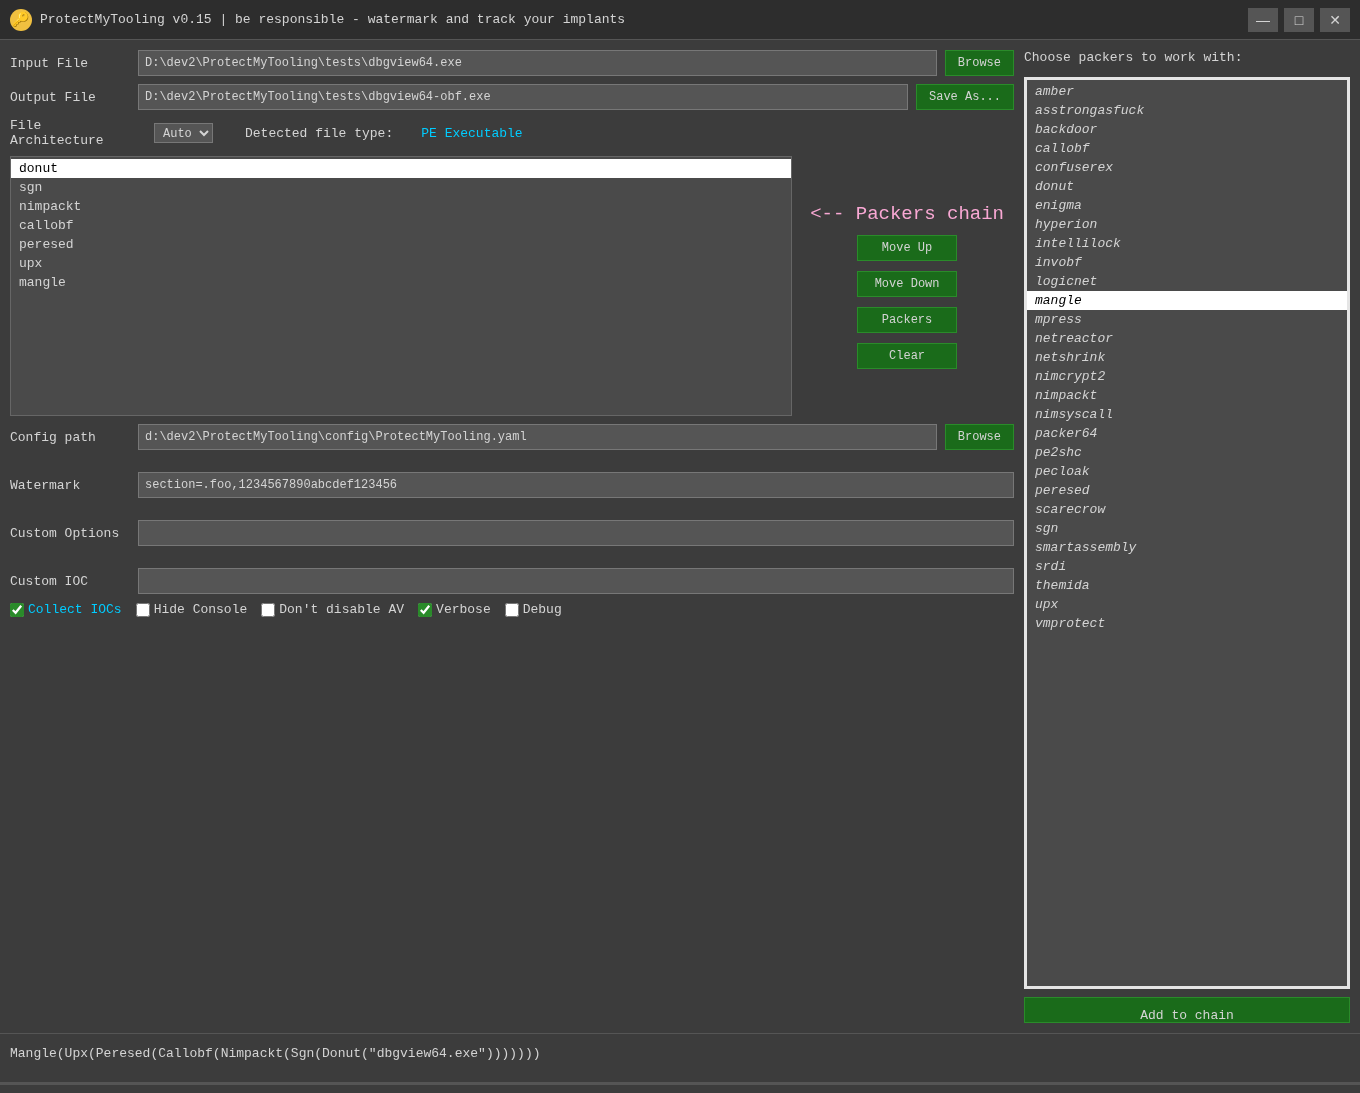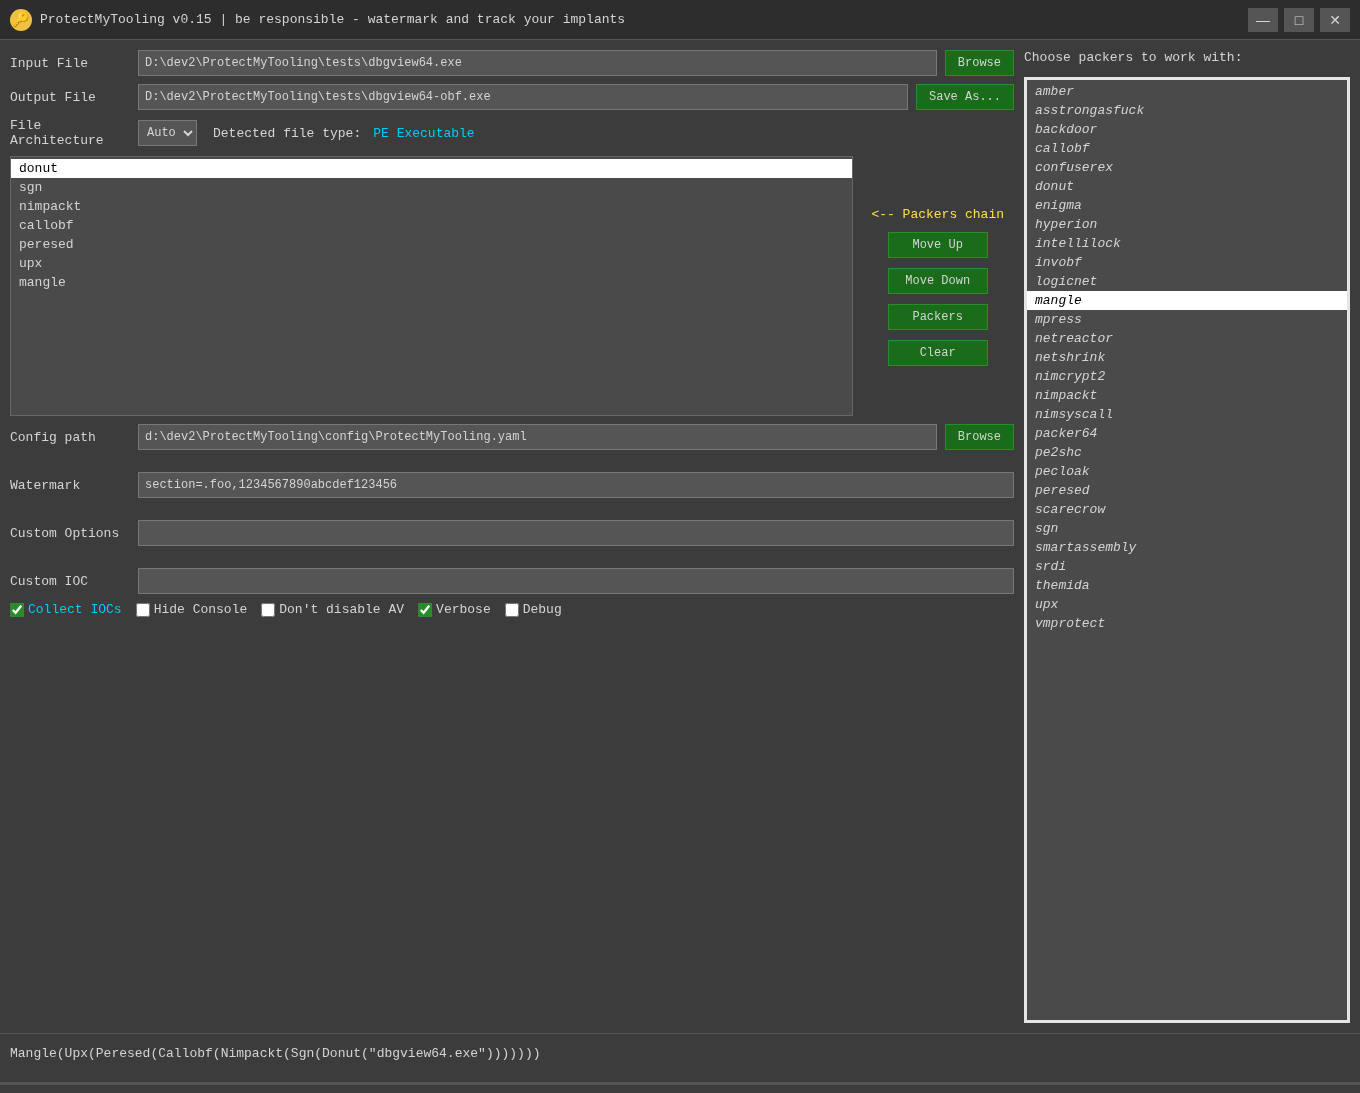--- a/index.html
+++ b/index.html
@@ -97,30 +97,30 @@
       cursor: pointer;
       font-family: 'Courier New', monospace;
       font-size: 12px;
       height: 26px;
       white-space: nowrap;
     }
 
     .arch-row {
       display: flex;
       align-items: center;
-      gap: 8px;
+      gap: 24px;
     }
     .arch-select {
       background: #555;
       border: 1px solid #777;
       color: #d4d4d4;
       padding: 2px 4px;
       font-family: 'Courier New', monospace;
       font-size: 12px;
-      height: 26px;
+      height: 20px;
     }
     .detected-label {
       color: #d4d4d4;
       margin-left: 8px;
     }
     .detected-value {
       color: #00ccff;
       margin-left: 4px;
     }
 
@@ -148,22 +148,22 @@
     .chain-controls {
       display: flex;
       flex-direction: column;
       align-items: center;
       justify-content: center;
       gap: 10px;
       padding: 10px;
       min-width: 150px;
     }
     .chain-label {
-      color: #fde047;
-      font-size: 13px;
+      color: #f9a8d4;
+      font-size: 19px;
       text-align: left;
     }
 
     .config-section {
       display: flex;
       flex-direction: column;
       gap: 22px;
     }
 
     .checkboxes-row {
@@ -375,20 +375,21 @@
           <li>peresed</li>
           <li>scarecrow</li>
           <li>sgn</li>
           <li>smartassembly</li>
           <li>srdi</li>
           <li>themida</li>
           <li>upx</li>
           <li>vmprotect</li>
         </ul>
     </div>
+    <button class="green-btn" style="width:100%; padding: 10px; font-size:13px;">Add to chain</button>
   </div>
 
 </div>
 
 <div class="chain-display">
   <span>Mangle(Upx(Peresed(Callobf(Nimpackt(Sgn(Donut("dbgview64.exe")))))))</span>
 </div>
 
 <div class="bottom-bar" id="bottom-bar">
 </div>

